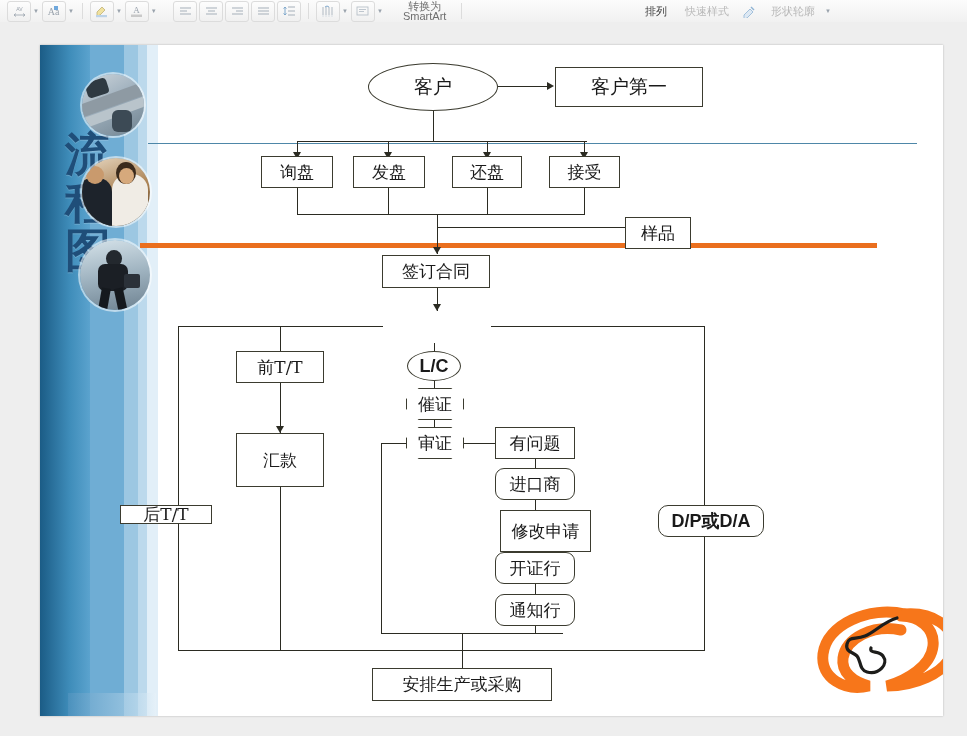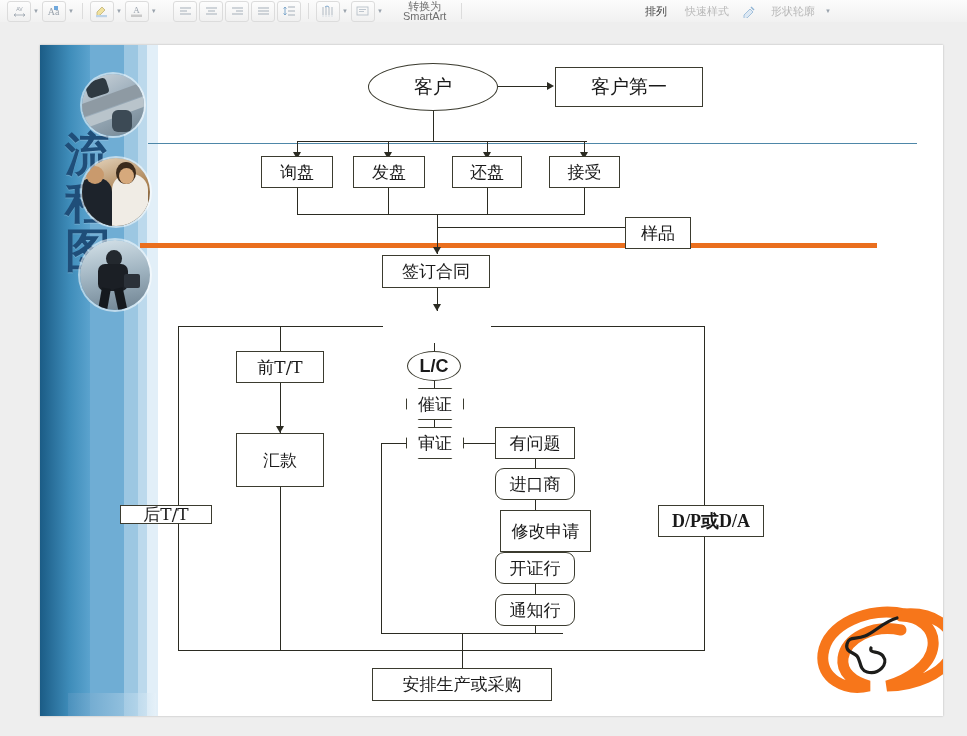--- a/index.html
+++ b/index.html
@@ -101,21 +101,21 @@
   
   .fc{position:absolute;left:0;top:0;width:903px;height:671px;}
   .node{
     position:absolute;box-sizing:border-box;
     border:1px solid #3b3b2f;background:#ffffff;
     color:#1a1a1a;
     display:flex;align-items:center;justify-content:center;
     font-family:"DejaVu Serif","Liberation Serif",serif;
     font-size:17px;white-space:nowrap;z-index:3;
   }
-  .node.sans{font-family:Liberation Serif, serif;font-weight:700;}
+  .node.sans{font-family:Liberation Sans, sans-serif;font-weight:700;border-radius:10px;}
   .node.rounded{border-radius:9px;}
   .node.oval{border-radius:50%;}
   .node.oct{
     border:none;background:transparent;
   }
   .node.oct .octin{
     position:absolute;inset:0;border:1px solid #3b3b2f;background:#fff;
     clip-path:polygon(22% 0,78% 0,100% 34%,100% 66%,78% 100%,22% 100%,0 66%,0 34%);
     z-index:-1;
   }

